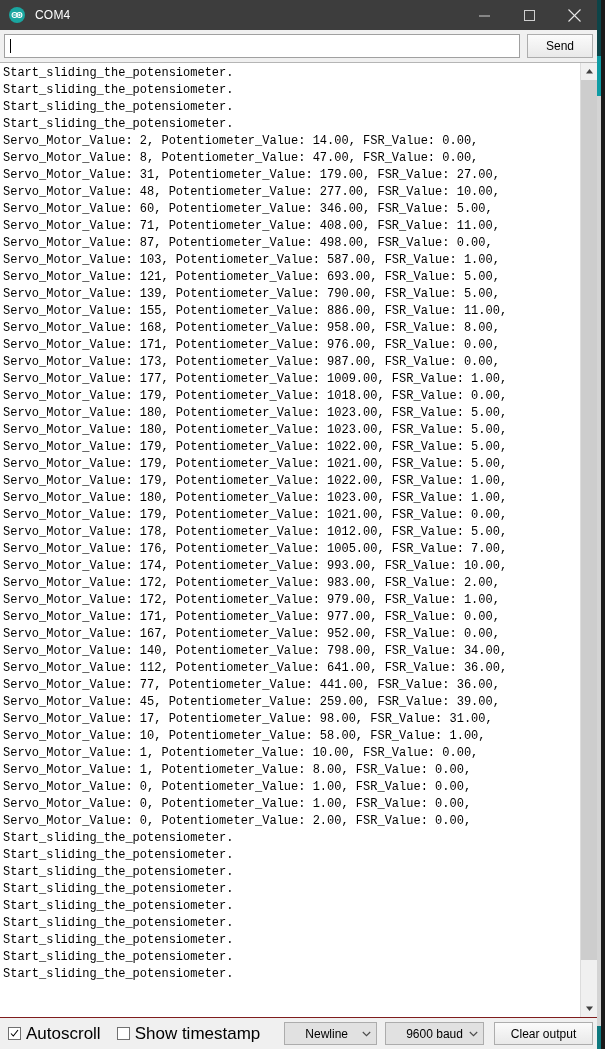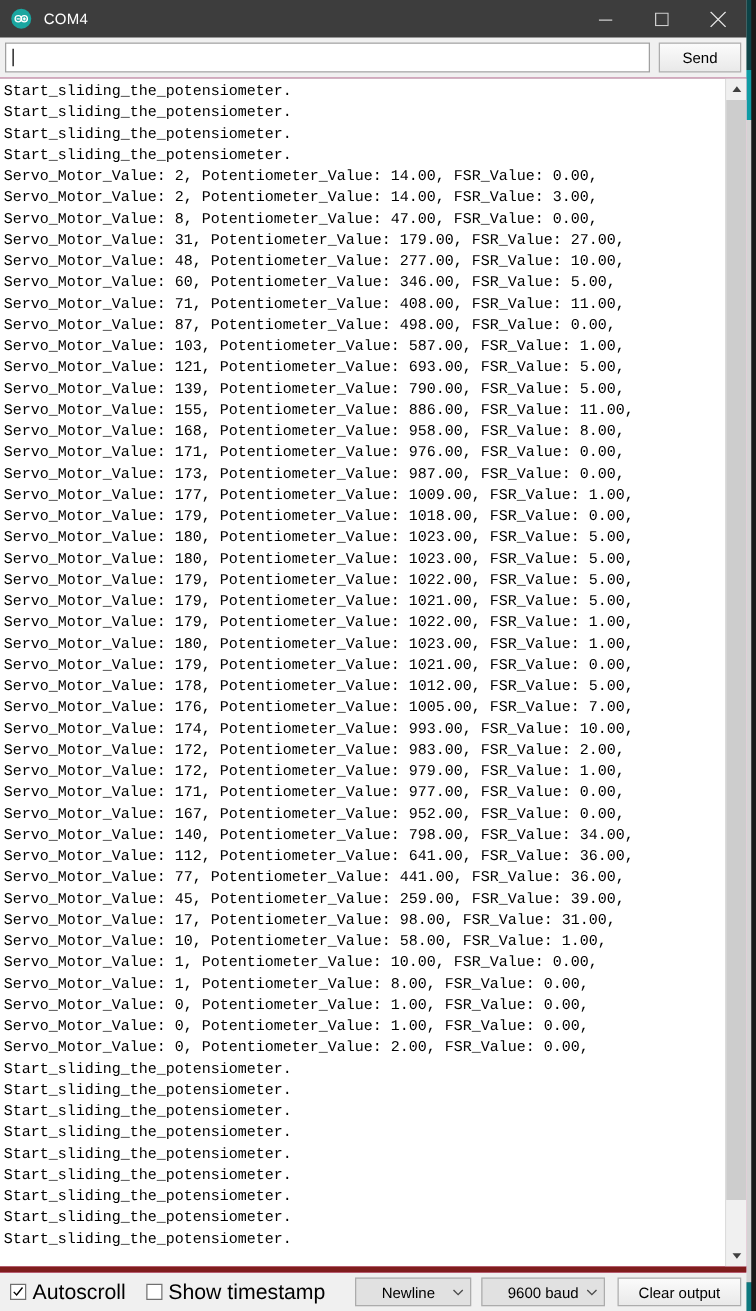--- a/index.html
+++ b/index.html
@@ -138,23 +138,23 @@
     align-items: center;
     justify-content: center;
     font-size: 12px;
     color: #000;
   }
 
   
   .console-wrap {
     flex: 1;
     display: flex;
-    background: #ec4899;
+    background: #4c1d95;
     border-top: 1px solid #b5b5b5;
-    border-bottom: 5px solid #7f1d1d;
+    border-bottom: 1px solid #7f1d1d;
     min-height: 0;
     position: relative;
   }
   .console {
     flex: 1;
     background: #ffffff;
     overflow: hidden;
     padding: 2px 0 0 3px;
     box-sizing: border-box;
   }
@@ -321,21 +321,20 @@
     <div class="send-button">Send</div>
   </div>
 
   <div class="console-wrap">
     <div class="console">
         <div class="line">Start_sliding_the_potensiometer.</div>
         <div class="line">Start_sliding_the_potensiometer.</div>
         <div class="line">Start_sliding_the_potensiometer.</div>
         <div class="line">Start_sliding_the_potensiometer.</div>
         <div class="line">Servo_Motor_Value: 2, Potentiometer_Value: 14.00, FSR_Value: 0.00,</div>
-        <div class="line">Servo_Motor_Value: 2, Potentiometer_Value: 14.00, FSR_Value: 3.00,</div>
         <div class="line">Servo_Motor_Value: 8, Potentiometer_Value: 47.00, FSR_Value: 0.00,</div>
         <div class="line">Servo_Motor_Value: 31, Potentiometer_Value: 179.00, FSR_Value: 27.00,</div>
         <div class="line">Servo_Motor_Value: 48, Potentiometer_Value: 277.00, FSR_Value: 10.00,</div>
         <div class="line">Servo_Motor_Value: 60, Potentiometer_Value: 346.00, FSR_Value: 5.00,</div>
         <div class="line">Servo_Motor_Value: 71, Potentiometer_Value: 408.00, FSR_Value: 11.00,</div>
         <div class="line">Servo_Motor_Value: 87, Potentiometer_Value: 498.00, FSR_Value: 0.00,</div>
         <div class="line">Servo_Motor_Value: 103, Potentiometer_Value: 587.00, FSR_Value: 1.00,</div>
         <div class="line">Servo_Motor_Value: 121, Potentiometer_Value: 693.00, FSR_Value: 5.00,</div>
         <div class="line">Servo_Motor_Value: 139, Potentiometer_Value: 790.00, FSR_Value: 5.00,</div>
         <div class="line">Servo_Motor_Value: 155, Potentiometer_Value: 886.00, FSR_Value: 11.00,</div>

